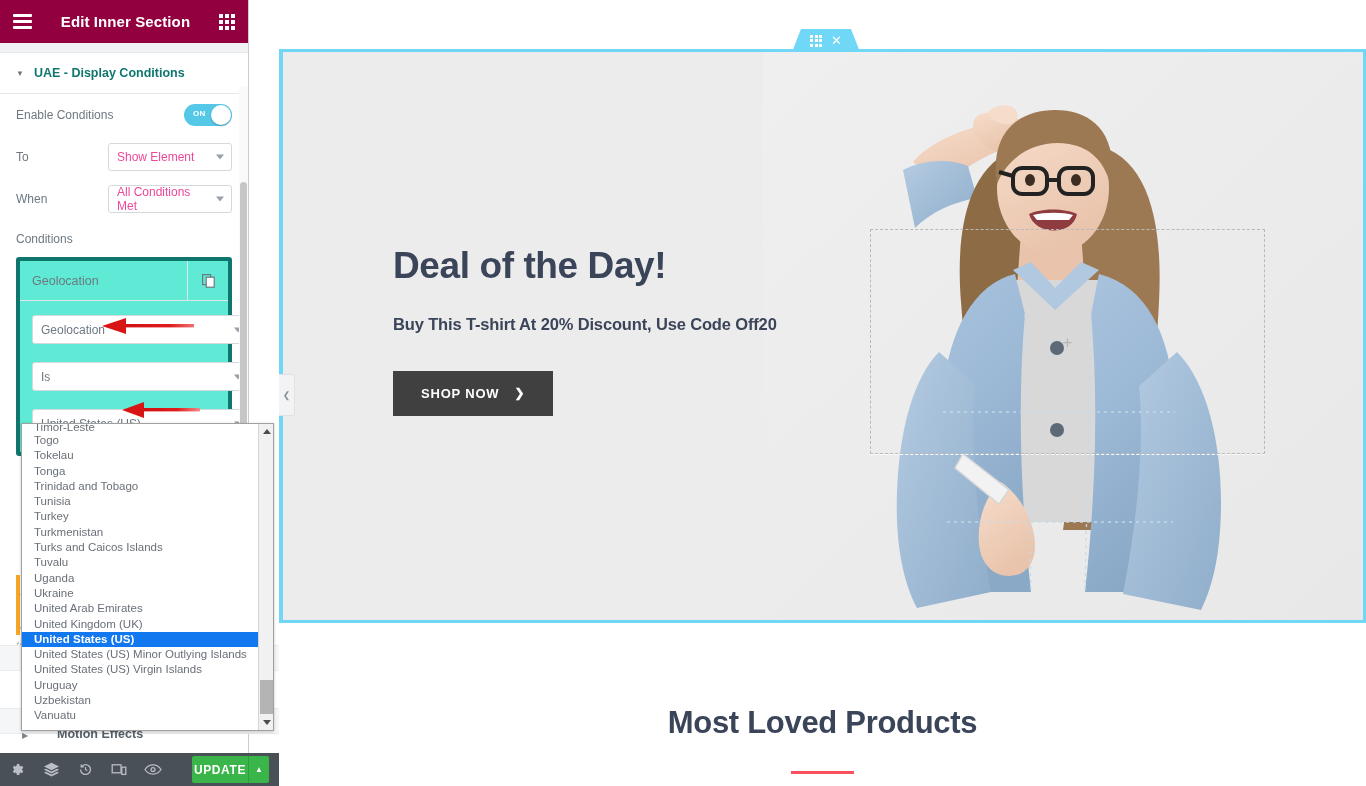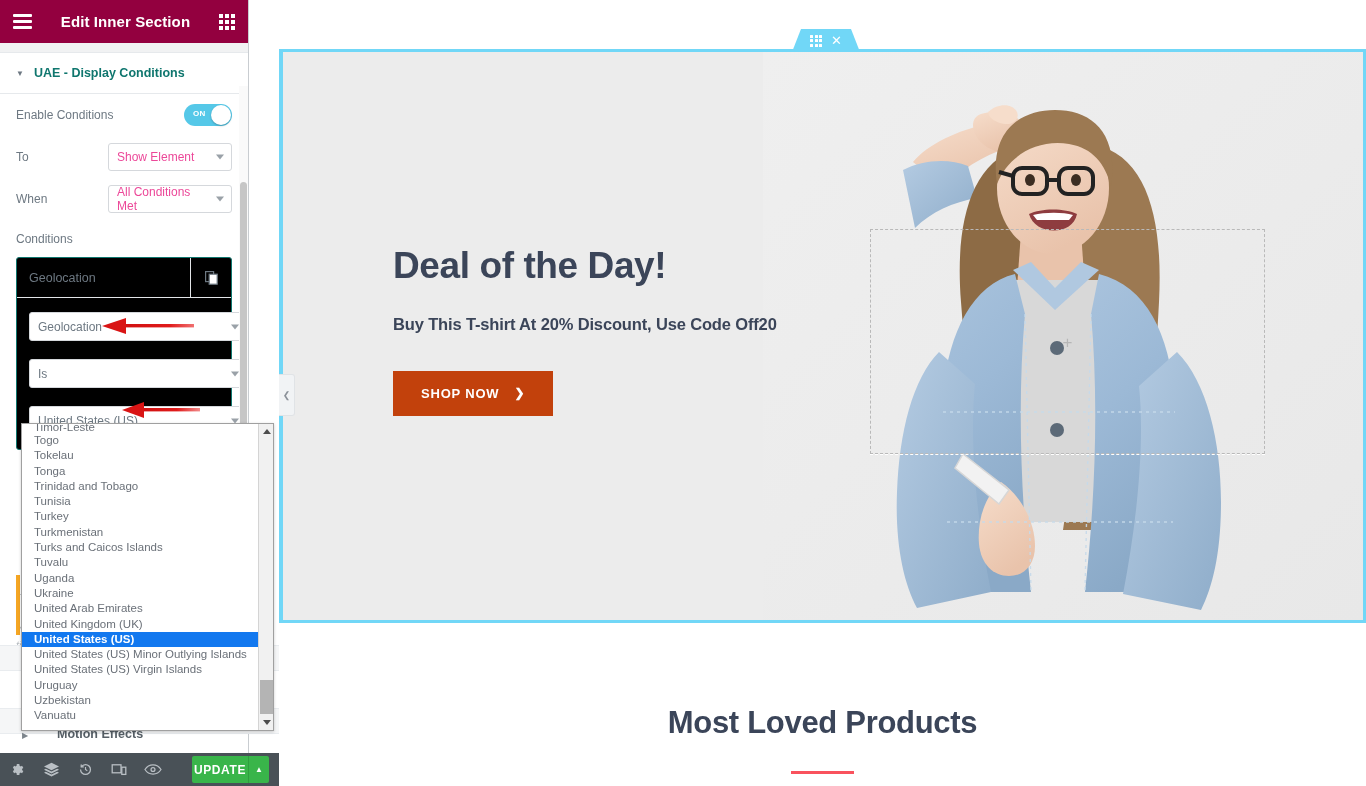--- a/index.html
+++ b/index.html
@@ -58,21 +58,21 @@
     font-size: 37px; font-weight: bold; color: #3b4559;
     letter-spacing: -0.4px; line-height: 1.15; margin-top: 28px;
   }
   .hero-sub {
     font-size: 16.5px; font-weight: bold; color: #3b4559;
     margin-top: 27px; letter-spacing: -0.15px;
   }
   .shop-btn {
     margin-top: 37px;
     display: inline-flex; align-items: center; gap: 15px;
-    background: #c2410c; color: #fff;
+    background: #404040; color: #fff;
     padding: 15px 28px 15px 28px;
     font-size: 13px; font-weight: bold; letter-spacing: 0.8px;
     cursor: pointer;
   }
   .shop-btn .ch { font-size: 12px; }
 
   .empty-col {
     position: absolute; left: 587px; top: 177px;
     width: 395px; height: 225px;
     border: 1px dashed #b9b9b9;
@@ -174,21 +174,21 @@
   .select .arr {
     position: absolute; right: 7px; top: 50%; transform: translateY(-50%);
     width: 0; height: 0; border-left: 4px solid transparent;
     border-right: 4px solid transparent; border-top: 5px solid #9aa1a8;
   }
 
   .cond-label { color: #6d7882; font-size: 12px; padding-top: 12px; display:block;}
 
   .cond-box {
     margin-top: 11px;
-    border: 1px solid #0f766e; border-radius: 3px; background: #000000;
+    border: 4px solid #0f766e; border-radius: 3px; background: #5eead4;
   }
   .cond-box-head {
     height: 40px; display: flex; align-items: center; justify-content: space-between;
     border-bottom: 1px solid #e2e5e8;
   }
   .cond-box-head .name { padding-left: 12px; color: #6d7882; font-size: 12.5px; }
   .cond-box-head .dup {
     width: 41px; height: 100%; border-left: 1px solid #e2e5e8;
     display: flex; align-items: center; justify-content: center; cursor: pointer;
   }

